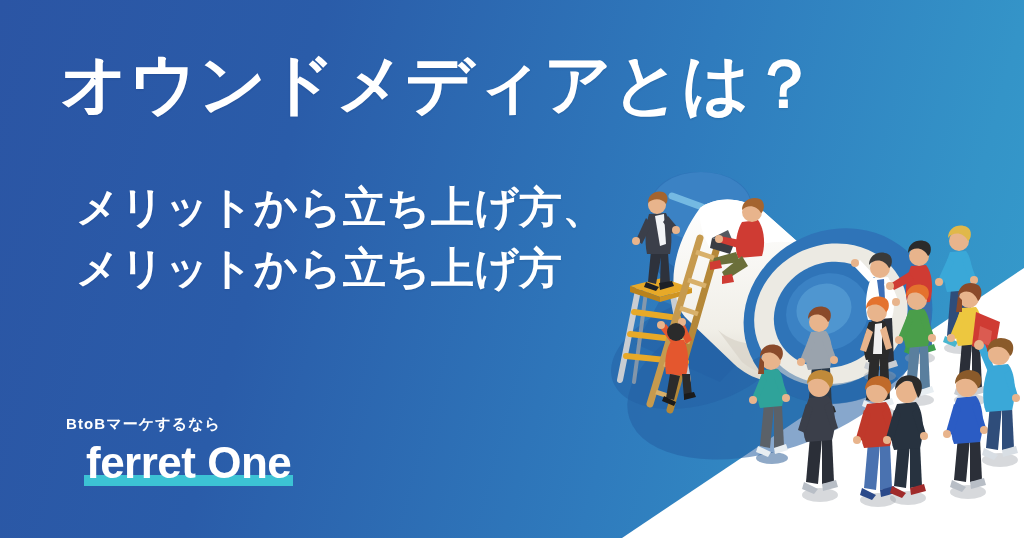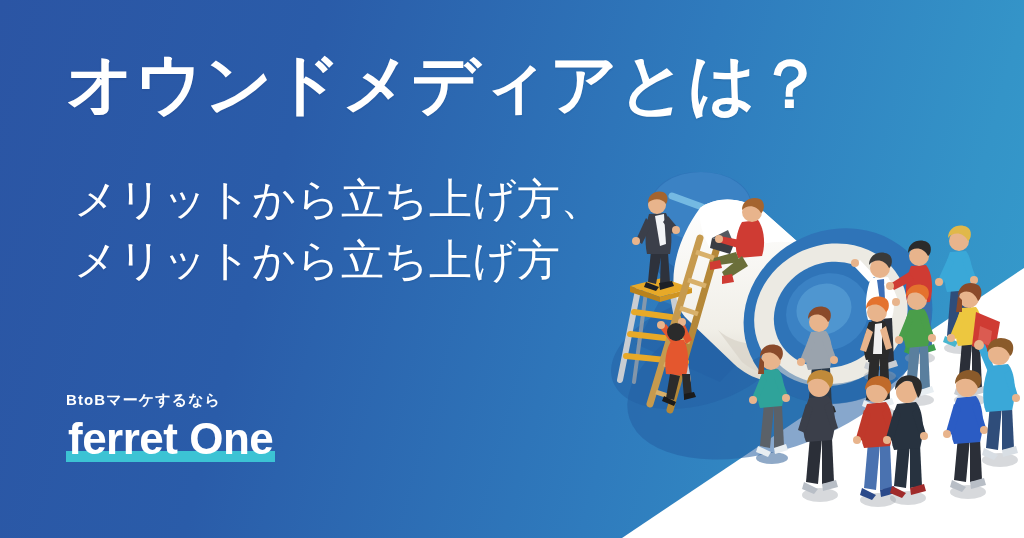--- a/index.html
+++ b/index.html
@@ -23,65 +23,66 @@
   .white-wedge {
     position: absolute;
     inset: 0;
     clip-path: polygon(1024px 268px, 1024px 538px, 622px 538px);
     background: #ffffff;
   }
 
   
   .text-block {
     position: absolute;
-    left: 66px;
+    left: 60px;
     top: 48px;
     width: 620px;
   }
   .headline {
     color: #ffffff;
     font-size: 67px;
     line-height: 1.06;
     font-weight: 700;
     letter-spacing: 0.5px;
     margin: 0;
     white-space: nowrap;
     text-shadow: 0 1px 2px rgba(10,40,90,0.18);
   }
   .subhead {
-    margin: 8px;
+    margin: 16px;
     color: #ffffff;
     font-size: 43px;
-    font-weight: 400;
+    font-weight: 700;
     line-height: 1.42;
     letter-spacing: 0.5px;
     padding-top: 42px;
     text-shadow: 0 1px 2px rgba(10,40,90,0.15);
   }
   .subhead .sl { display: block; white-space: nowrap; }
 
   
   .logo-lockup {
     position: absolute;
     left: 66px;
-    top: 392px;
+    top: 416px;
   }
   .logo-tagline {
     color: #ffffff;
     font-size: 15px;
     font-weight: 700;
     letter-spacing: 1.1px;
     line-height: 1;
     white-space: nowrap;
   }
   .logo-mark {
     position: relative;
     margin-top: 10px;
     display: inline-block;
     padding: 0 2px 4px 2px;
+    margin-left: 18px;
   }
   .logo-bar {
     position: absolute;
     left: 0;
     right: 0;
     bottom: 4px;
     height: 11px;
     background: #3cc3d4;
   }
   .logo-word {

